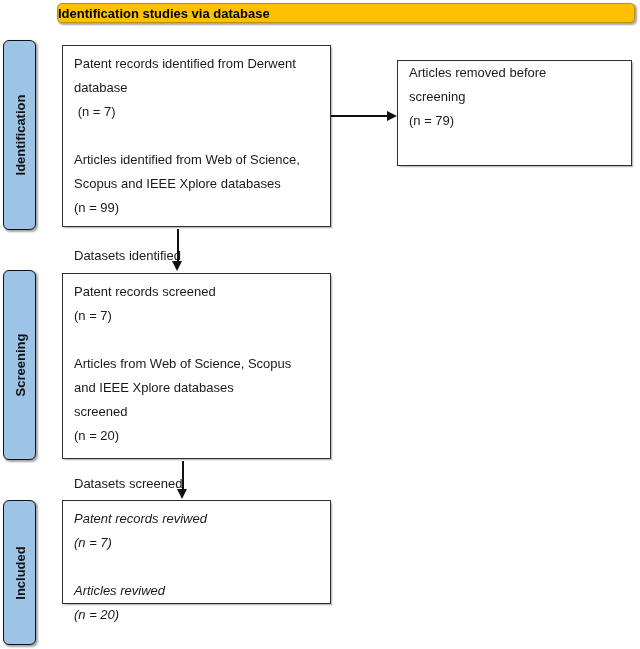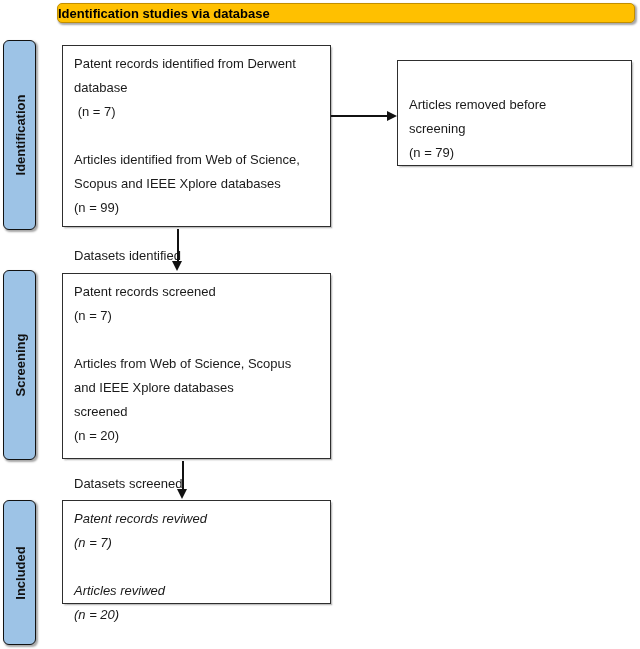--- a/index.html
+++ b/index.html
@@ -76,21 +76,21 @@
     font-size: 13px;
     line-height: 24px;
     white-space: pre-wrap;
     padding: 6px 6px 0 11px;
   }
   #box-identified { left: 62px; top: 45px;  width: 269px; height: 182px; }
   #box-screened   { left: 62px; top: 273px; width: 269px; height: 186px; }
   #box-reviewed   { left: 62px; top: 500px; width: 269px; height: 104px; font-style: italic; }
   #box-removed {
     left: 397px; top: 60px; width: 235px; height: 106px;
-    display: flex; align-items: flex-end;
+    display: flex; align-items: flex-start;
   }
   #box-removed .box-text { padding: 0 6px 0 11px; }
 
   
   .shaft-v { position: absolute; width: 2px; background: #111111; }
   .shaft-h { position: absolute; height: 2px; background: #111111; }
   .head-down {
     position: absolute; width: 0; height: 0;
     border-left: 5px solid transparent;
     border-right: 5px solid transparent;

